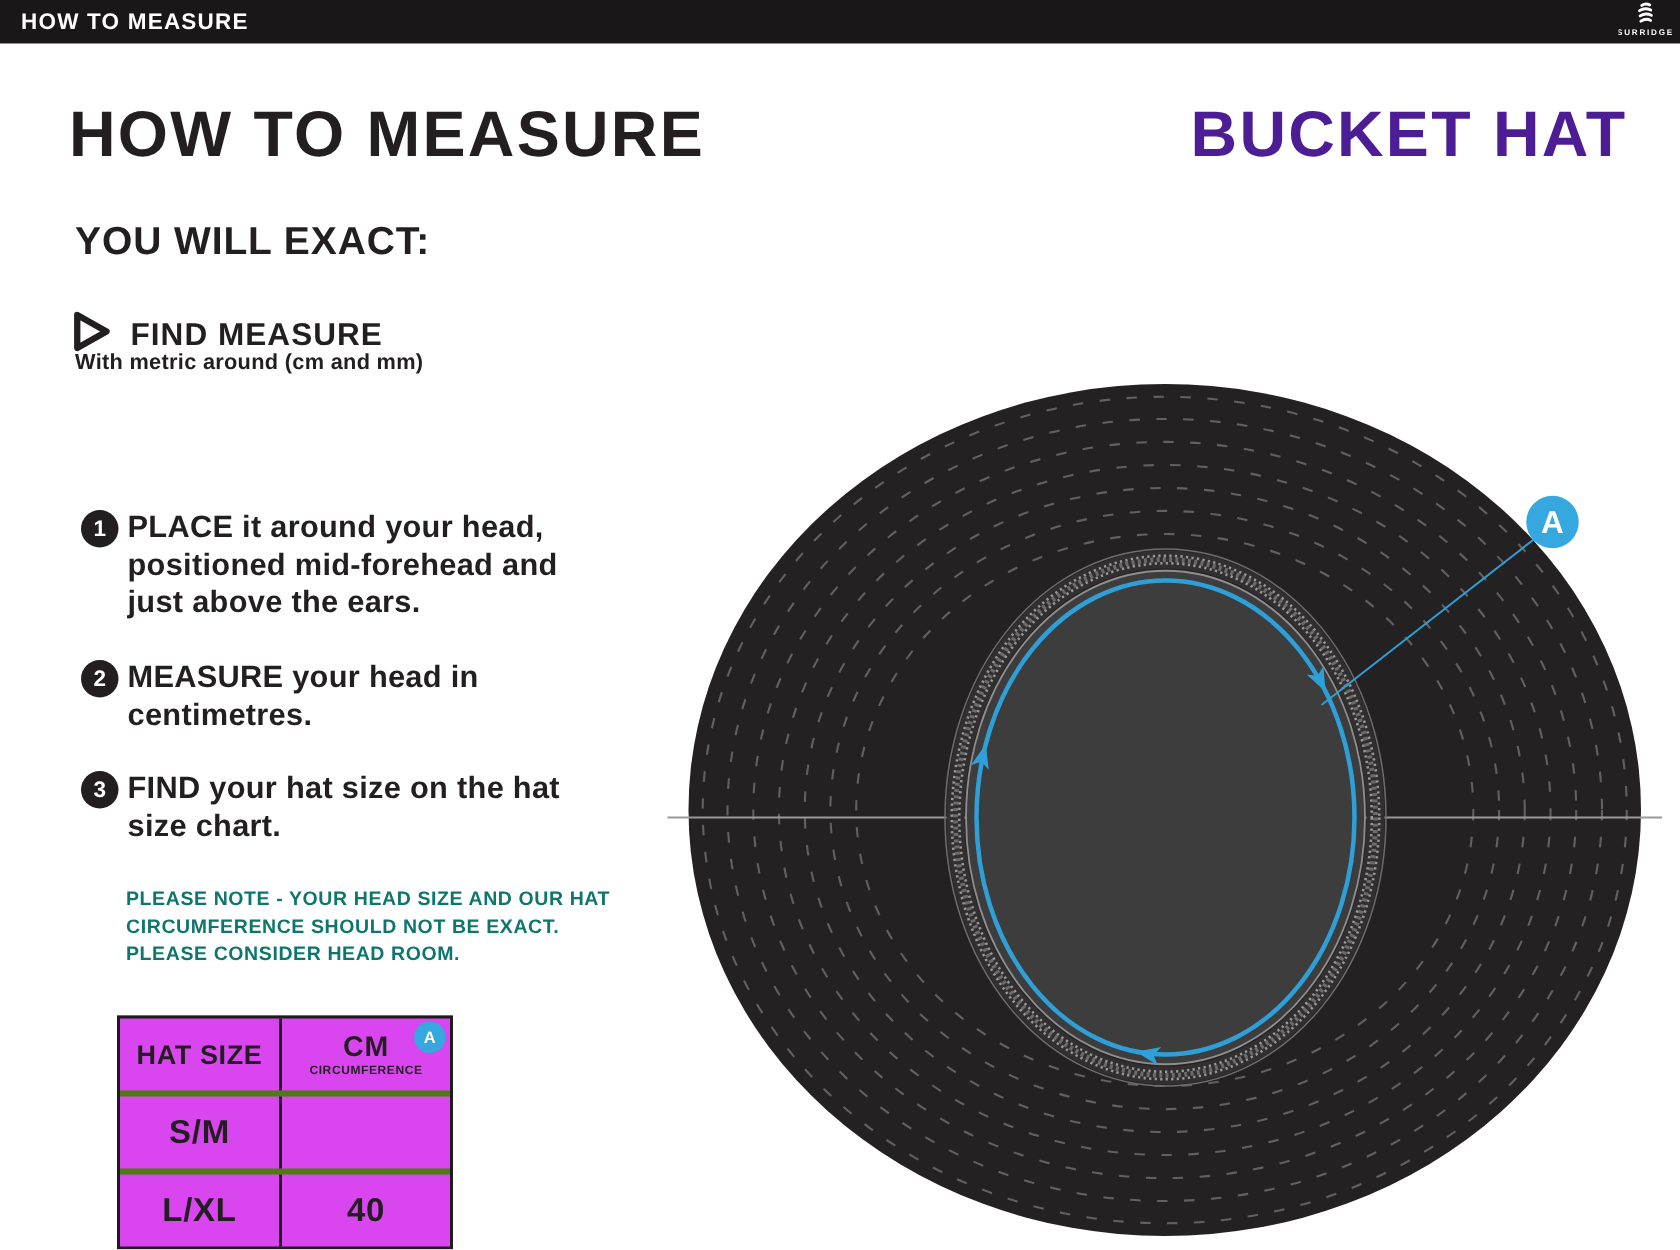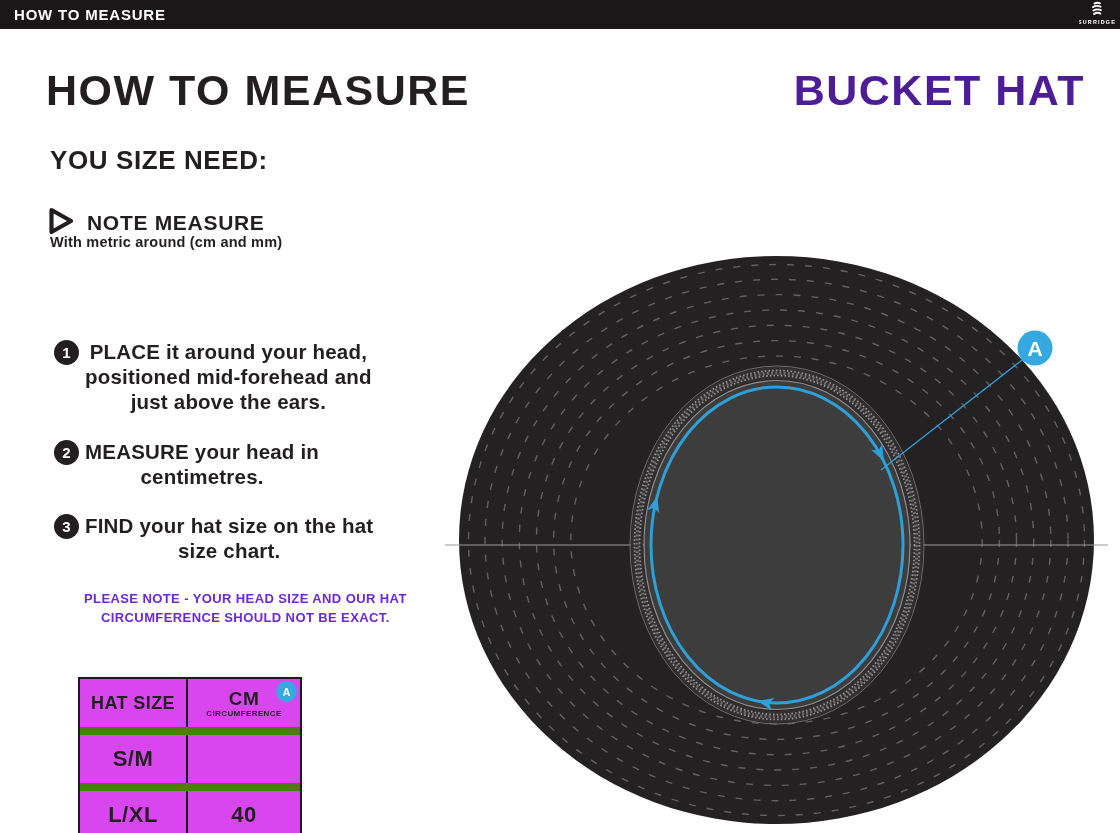--- a/index.html
+++ b/index.html
@@ -4,21 +4,20 @@
 <style>
   * { margin: 0; padding: 0; box-sizing: border-box; }
   html,body { background:#ffffff; }
   .page {
     position: relative;
     width: 1120px; height: 833px;
     background: #ffffff;
     font-family: "Liberation Sans", sans-serif;
     color: #231f20;
     overflow: hidden;
-    text-align: center;
   }
   
   .topbar {
     position: absolute; left:0; top:0; width:1120px; height:29px;
     background:#1a1718; display:flex; align-items:center;
   }
   .topbar-title {
     color:#ffffff; font-size:15px; font-weight:bold;
     letter-spacing:0.8px; padding-left:14px;
   }
@@ -53,29 +52,29 @@
     display:flex; align-items:center; justify-content:center; margin-top:1px;
   }
   .step-text { margin-left:6px; font-size:20.5px; font-weight:bold; line-height:25px; letter-spacing:0.2px; }
   .step-1 { top:339px; }
   .step-2 { top:439px; }
   .step-3 { top:513px; }
   
   .note {
     position:absolute; left:84px; top:590px;
     font-size:13px; font-weight:bold; line-height:18.5px;
-    color:#6d28d9; letter-spacing:0.4px;
+    color:#0f766e; letter-spacing:0.4px;
   }
   
   .size-table {
     position:absolute; left:78px; top:677px; width:224px;
     border:2px solid #1d1b1c; background:#d946ef;
   }
   .t-row { display:flex; }
-  .t-row + .t-row { border-top:8px solid #4d7c0f; }
+  .t-row + .t-row { border-top:4px solid #4d7c0f; }
   .t-cell {
     display:flex; flex-direction:column; align-items:center; justify-content:center;
     position:relative;
   }
   .t-c1 { width:108px; border-right:2px solid #1d1b1c; }
   .t-c2 { flex:1; }
   .t-head { height:48px; }
   .t-data { height:48px; }
   .t-head-label { font-size:18px; font-weight:bold; letter-spacing:0.4px; }
   .t-cm { font-size:19px; font-weight:bold; line-height:19px; letter-spacing:0.5px; }
@@ -107,29 +106,29 @@
           <path d="M14.9 13.1 Q18.4 10.8 21.4 12.6"></path>
         </g>
         <text x="18" y="22.5" text-anchor="middle" font-family="Liberation Sans, sans-serif" font-size="5.4" font-weight="bold" fill="#ffffff" letter-spacing="1.2">SURRIDGE</text>
       </svg>
     </span>
   </div>
 
   <div class="h1-left">HOW TO MEASURE</div>
   <div class="h1-right">BUCKET HAT</div>
 
-  <div class="need-heading">YOU SIZE NEED:</div>
+  <div class="need-heading">YOU WILL EXACT:</div>
 
   <div class="tape-row">
     <span>
       <svg width="27" height="30" viewBox="0 0 27 30">
         <polygon points="3.5,4 23,15 3.5,26" fill="#ffffff" stroke="#231f20" stroke-width="4.2" stroke-linejoin="round"></polygon>
       </svg>
     </span>
-    <span class="tape-label">NOTE MEASURE</span>
+    <span class="tape-label">FIND MEASURE</span>
   </div>
   <div class="tape-sub">With metric around (cm and mm)</div>
 
   <div class="step step-1">
     <span class="step-badge">1</span>
     <span class="step-text">
       <span style="display:block">PLACE it around your head,</span>
       <span style="display:block">positioned mid-forehead and</span>
       <span style="display:block">just above the ears.</span>
     </span>
@@ -145,20 +144,21 @@
     <span class="step-badge">3</span>
     <span class="step-text">
       <span style="display:block">FIND your hat size on the hat</span>
       <span style="display:block">size chart.</span>
     </span>
   </div>
 
   <div class="note">
     <span style="display:block">PLEASE NOTE - YOUR HEAD SIZE AND OUR HAT</span>
     <span style="display:block">CIRCUMFERENCE SHOULD NOT BE EXACT.</span>
+    <span style="display:block">PLEASE CONSIDER HEAD ROOM.</span>
   </div>
 
   <div class="size-table">
     <div class="t-row">
       <div class="t-cell t-c1 t-head">
         <span class="t-head-label">HAT SIZE</span>
       </div>
       <div class="t-cell t-c2 t-head">
         <span class="t-cm">CM</span>
         <span class="t-cm-sub">CIRCUMFERENCE</span>

